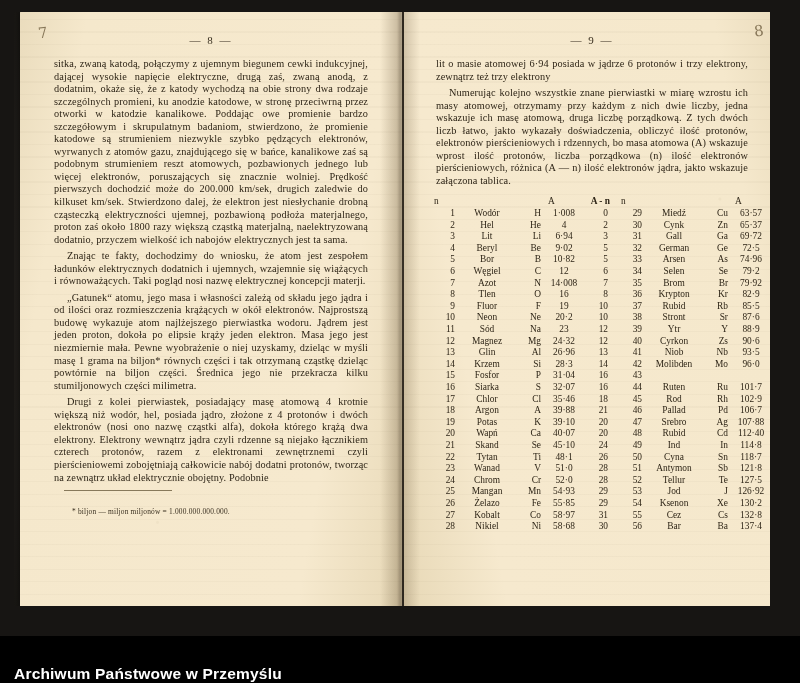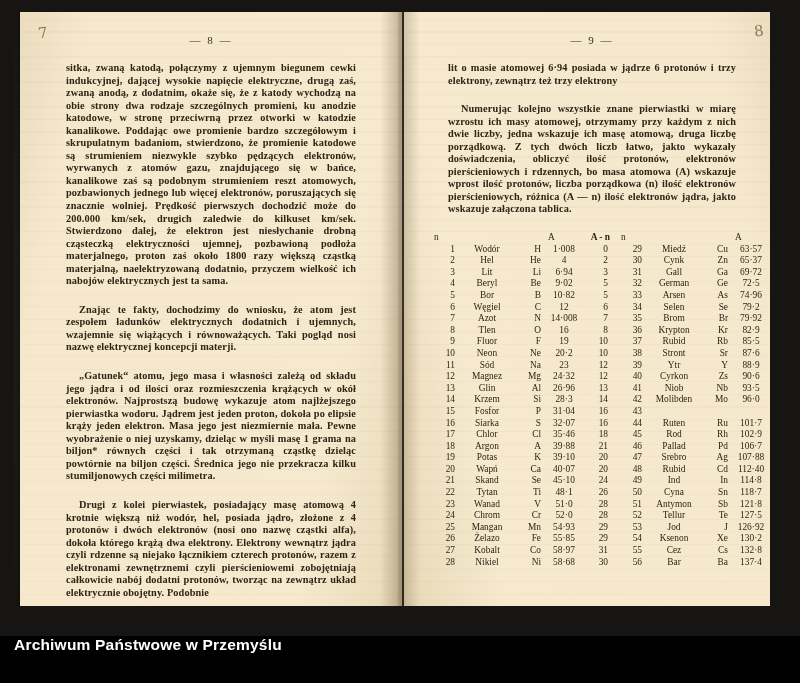--- a/index.html
+++ b/index.html
@@ -43,21 +43,21 @@
   .pagecol{position:absolute;top:24px;color:#2a2218;}
 
   
   .body-text{
     font-family:"Liberation Serif", serif;
     font-size:10.3px;line-height:12.55px;
     text-align:justify;
     color:#2e2517;
     letter-spacing:.1px;
   }
-  .body-text p{margin:16px;font-weight:bold;}
+  .body-text p{margin:4px;}
   .body-text p.ind{text-indent:13px;}
 
   .folio{text-align:center;font-size:11px;letter-spacing:2px;color:#3a3020;margin-bottom:12px;}
 
   
   .fnrule{width:108px;height:1px;background:#6c5c3e;margin:6px 0 3px 14px;opacity:.8;}
   .footnote{font-size:7.4px;line-height:9px;color:#3a3020;padding-left:22px;letter-spacing:.2px;margin-top:16px;}
 
   
   .eltable{margin-top:9px;display:flex;gap:9px;font-size:9.4px;line-height:11.6px;color:#2e2517;}
@@ -84,21 +84,21 @@
   
   .speckle{position:absolute;inset:0;pointer-events:none;opacity:.14;
     background:
       radial-gradient(circle at 18% 22%, rgba(120,95,55,.35) 0 1px, transparent 2px),
       radial-gradient(circle at 62% 68%, rgba(120,95,55,.3) 0 1px, transparent 2px),
       radial-gradient(circle at 84% 31%, rgba(120,95,55,.3) 0 1px, transparent 2px),
       radial-gradient(circle at 36% 84%, rgba(120,95,55,.3) 0 1px, transparent 2px);}
 
   
   #watermark{position:absolute;left:0;bottom:0;width:800px;height:47px;background:#000;
-    display:flex;align-items:flex-start;}
+    display:flex;align-items:flex-end;}
   #watermark span{font-family:"Liberation Sans", sans-serif;font-size:15.5px;font-weight:bold;
     color:#fff;padding-left:14px;letter-spacing:.2px;}
 </style>
 </head>
 <body>
 
 <div id="scan">
   <div id="backdrop"></div>
 
   <div id="book">

